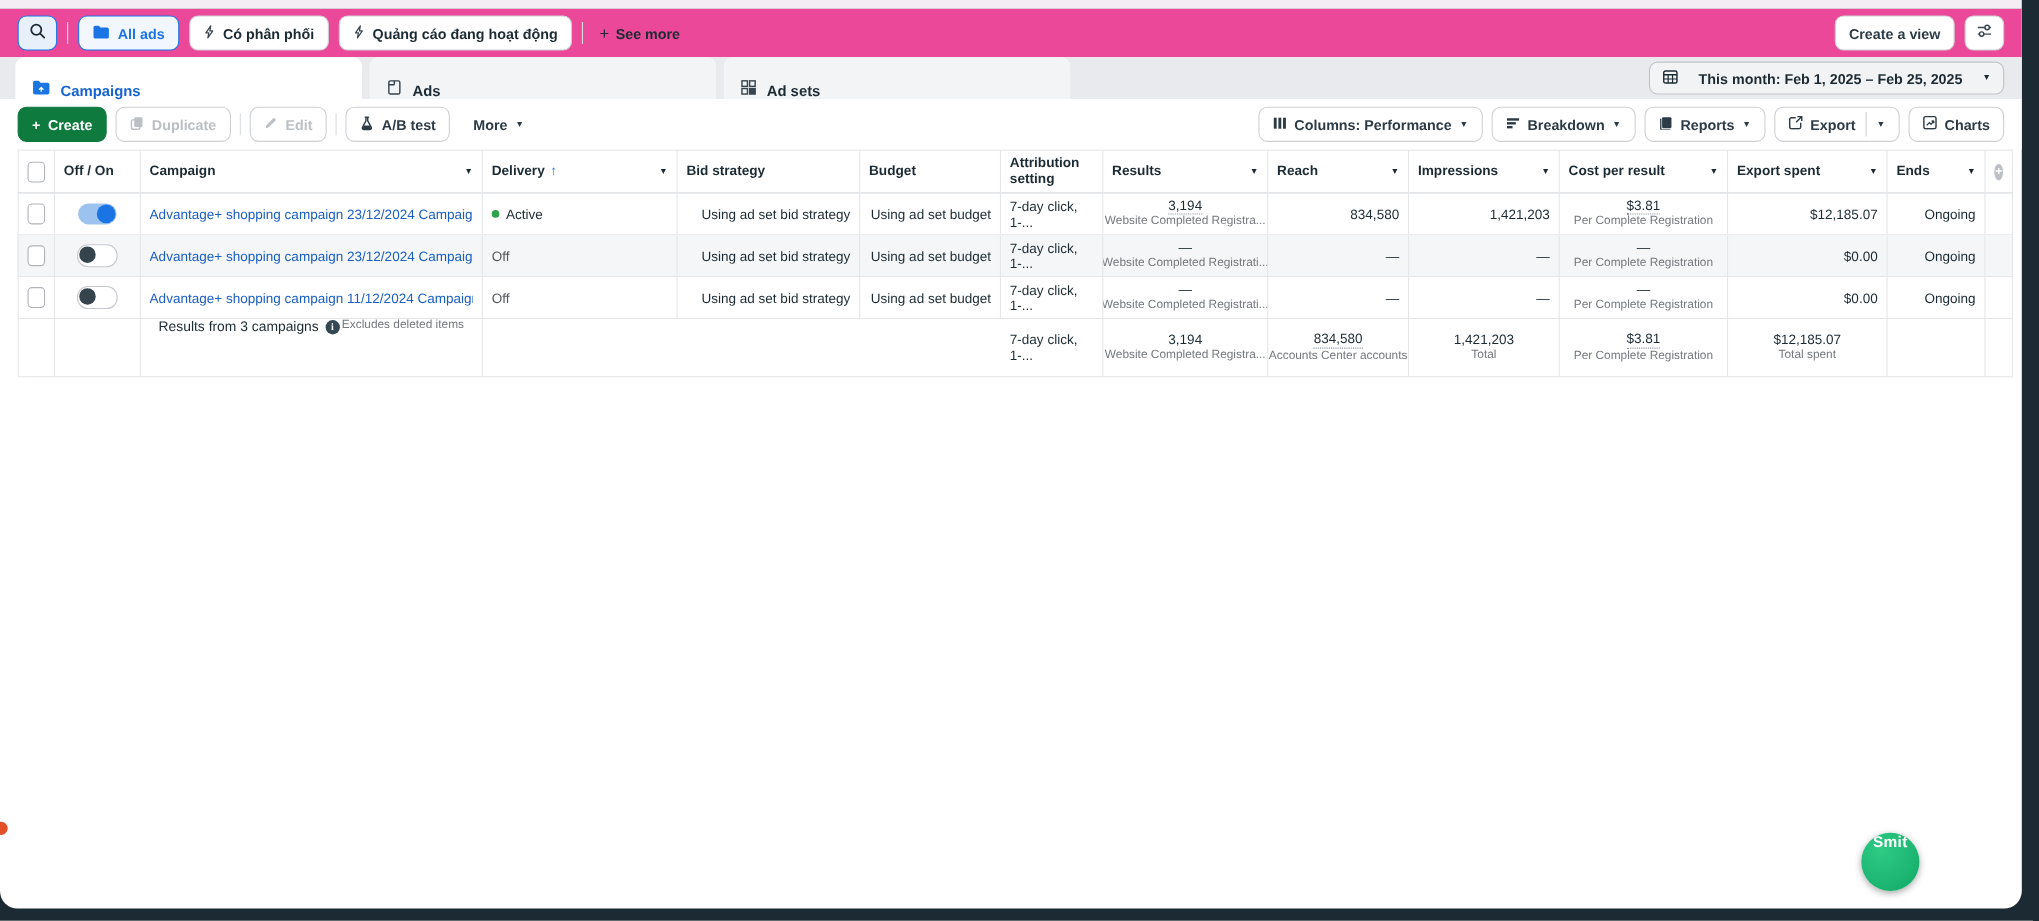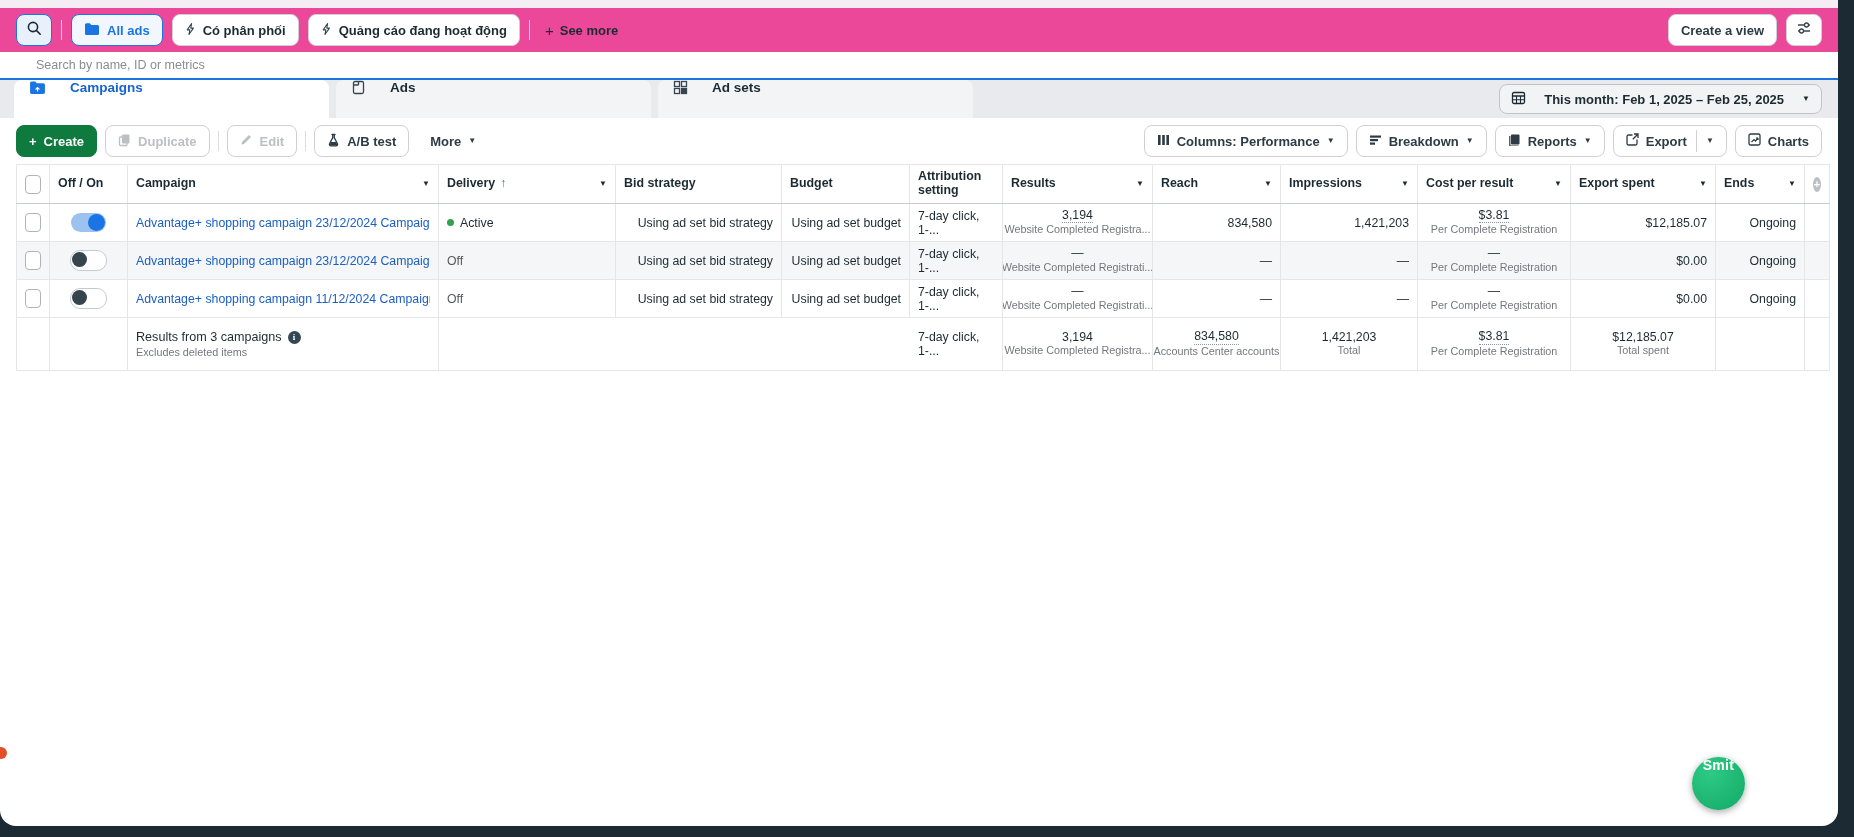--- a/index.html
+++ b/index.html
@@ -26,21 +26,21 @@
   .toolbar .spacer{flex:1}
   .btn{height:30px;border:1px solid #ced0d4;border-radius:8px;background:#fff;display:flex;
     align-items:center;gap:7px;padding:0 12px;font-size:13px;font-weight:700;color:#2c3b45;cursor:pointer;white-space:nowrap}
   
   .search-row{height:26px;border-bottom:2px solid #1b74e4;display:flex;align-items:center;background:#fff}
   .search-row input{border:0;outline:0;width:100%;font-size:12.5px;color:#1c2b33;
     padding:0 0 0 36px;font-family:"Liberation Sans",sans-serif;background:transparent}
   .search-row input::placeholder{color:#8a8d91}
   
   .tabs-band{height:38px;background:#e8eaed;display:flex;align-items:stretch;padding-left:14px;position:relative}
-  .tab{width:300px;margin-right:7px;display:flex;align-items:flex-start;gap:24px;padding-left:15px;
+  .tab{width:300px;margin-right:7px;display:flex;align-items:flex-end;gap:9px;padding-left:15px;
     font-size:13.5px;font-weight:700;color:#1c2b33;background:#f3f4f6;border-radius:8px 8px 0 0;cursor:pointer}
   .tab.active{background:#fff;color:#1763cf}
   .date-btn{position:absolute;right:16px;top:4px;height:28px;border:1px solid #bfc4c9;border-radius:8px;
     background:#f2f3f5;display:flex;align-items:center;gap:18px;padding:0 11px;font-size:13px;font-weight:700;cursor:pointer}
   
   .action-row{height:46px;display:flex;align-items:center;gap:8px;padding:0 16px;background:#fff}
   .btn.create{background:#0e7a3e;border-color:#0e7a3e;color:#fff}
   .btn.disabled{color:#bcc0c4;cursor:default}
   .btn.plain{border-color:transparent}
   .caret{font-size:8px;line-height:1;color:inherit}
@@ -70,21 +70,21 @@
   .cb{width:17px;height:17px;border:1px solid #b0b3b8;border-radius:4px;background:#fff;cursor:pointer}
   .toggle{width:35px;height:19px;border-radius:10px;position:relative;cursor:pointer}
   .toggle.on{background:#9cc3ef}
   .toggle.on .knob{position:absolute;right:1px;top:1px;width:17px;height:17px;border-radius:50%;background:#1b74e4}
   .toggle.off{background:#fff;border:1px solid #c6cacf}
   .toggle.off .knob{position:absolute;left:1px;top:1px;width:15px;height:15px;border-radius:50%;background:#36444e}
   .center{justify-content:center}
   
   .srow{height:52px;background:#fff}
   .srow .title{font-size:12.6px;color:#1c2b33;display:flex;align-items:center;gap:6px;line-height:1.2}
-  .srow .campaign-cell{flex-direction:column;align-items:flex-start;justify-content:center;gap:2px}
+  .srow .campaign-cell{flex-direction:row;align-items:flex-start;justify-content:center;gap:2px}
   .info-i{width:13px;height:13px;border-radius:50%;background:#344854;color:#fff;font-size:9px;
     display:inline-flex;align-items:center;justify-content:center;font-weight:700;font-family:"Liberation Serif",serif}
   .nob{border-right-color:transparent !important}
   .plus-circle{width:15px;height:15px;border-radius:50%;background:#bcc0c4;color:#fff;font-size:11px;
     display:flex;align-items:center;justify-content:center;font-weight:700;line-height:1}
   
   .red-marker{position:absolute;left:-5px;top:747px;width:12px;height:12px;border-radius:50%;background:#e2502a;z-index:40}
   .smit-badge{position:absolute;left:1692px;top:757px;width:53px;height:53px;border-radius:50%;z-index:50;
     background:radial-gradient(circle at 35% 30%,#2ecb85,#12a866);display:flex;align-items:flex-start;justify-content:center;
     color:#fff;font-weight:800;font-size:14px;letter-spacing:.3px;box-shadow:0 2px 7px rgba(0,0,0,.35)}
@@ -145,23 +145,20 @@
         <svg width="16" height="16" viewBox="0 0 16 16">
             <line x1="2" y1="5" x2="14" y2="5" stroke="#36454f" stroke-width="1.3"></line>
             <circle cx="10.5" cy="5" r="2" fill="#fff" stroke="#36454f" stroke-width="1.3"></circle>
             <line x1="2" y1="11" x2="14" y2="11" stroke="#36454f" stroke-width="1.3"></line>
             <circle cx="5.5" cy="11" r="2" fill="#fff" stroke="#36454f" stroke-width="1.3"></circle>
           </svg>
       </span>
     </div>
   </div>
 
-  <div class="search-row">
-    <input type="text" placeholder="Search by name, ID or metrics" style="">
-  </div>
 
   <div class="tabs-band">
     <div class="tab active">
       <span>
         <svg width="17" height="15" viewBox="0 0 16 14">
             <path d="M1 3c0-1 .7-1.7 1.6-1.7h3.2L7.3 3h6.1c.9 0 1.6.7 1.6 1.6v6.8c0 .9-.7 1.6-1.6 1.6H2.6C1.7 13 1 12.3 1 11.4z" fill="#1b74e4"></path>
             <path d="M8 10.2V7M8 7 6.5 8.5M8 7l1.5 1.5" stroke="#fff" stroke-width="1.1" fill="none" stroke-linecap="round"></path>
           </svg>
       </span>
       <span>Campaigns</span>

